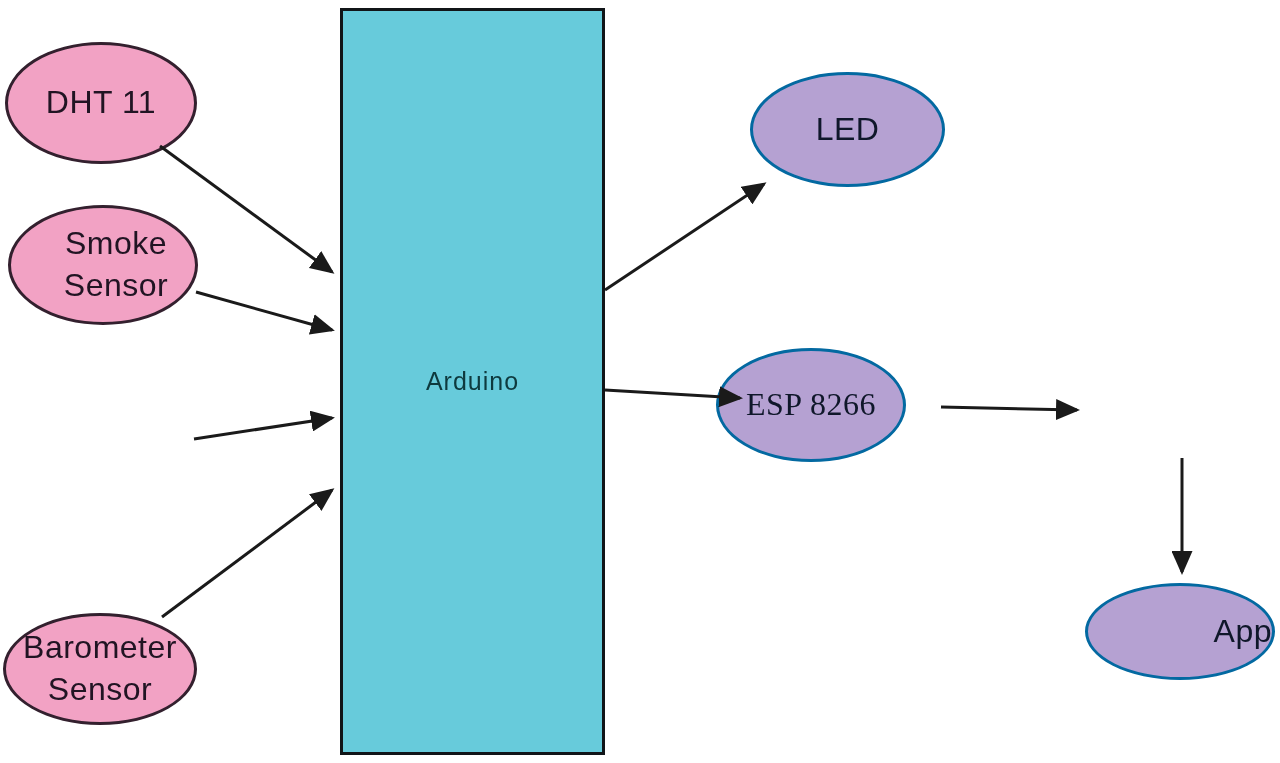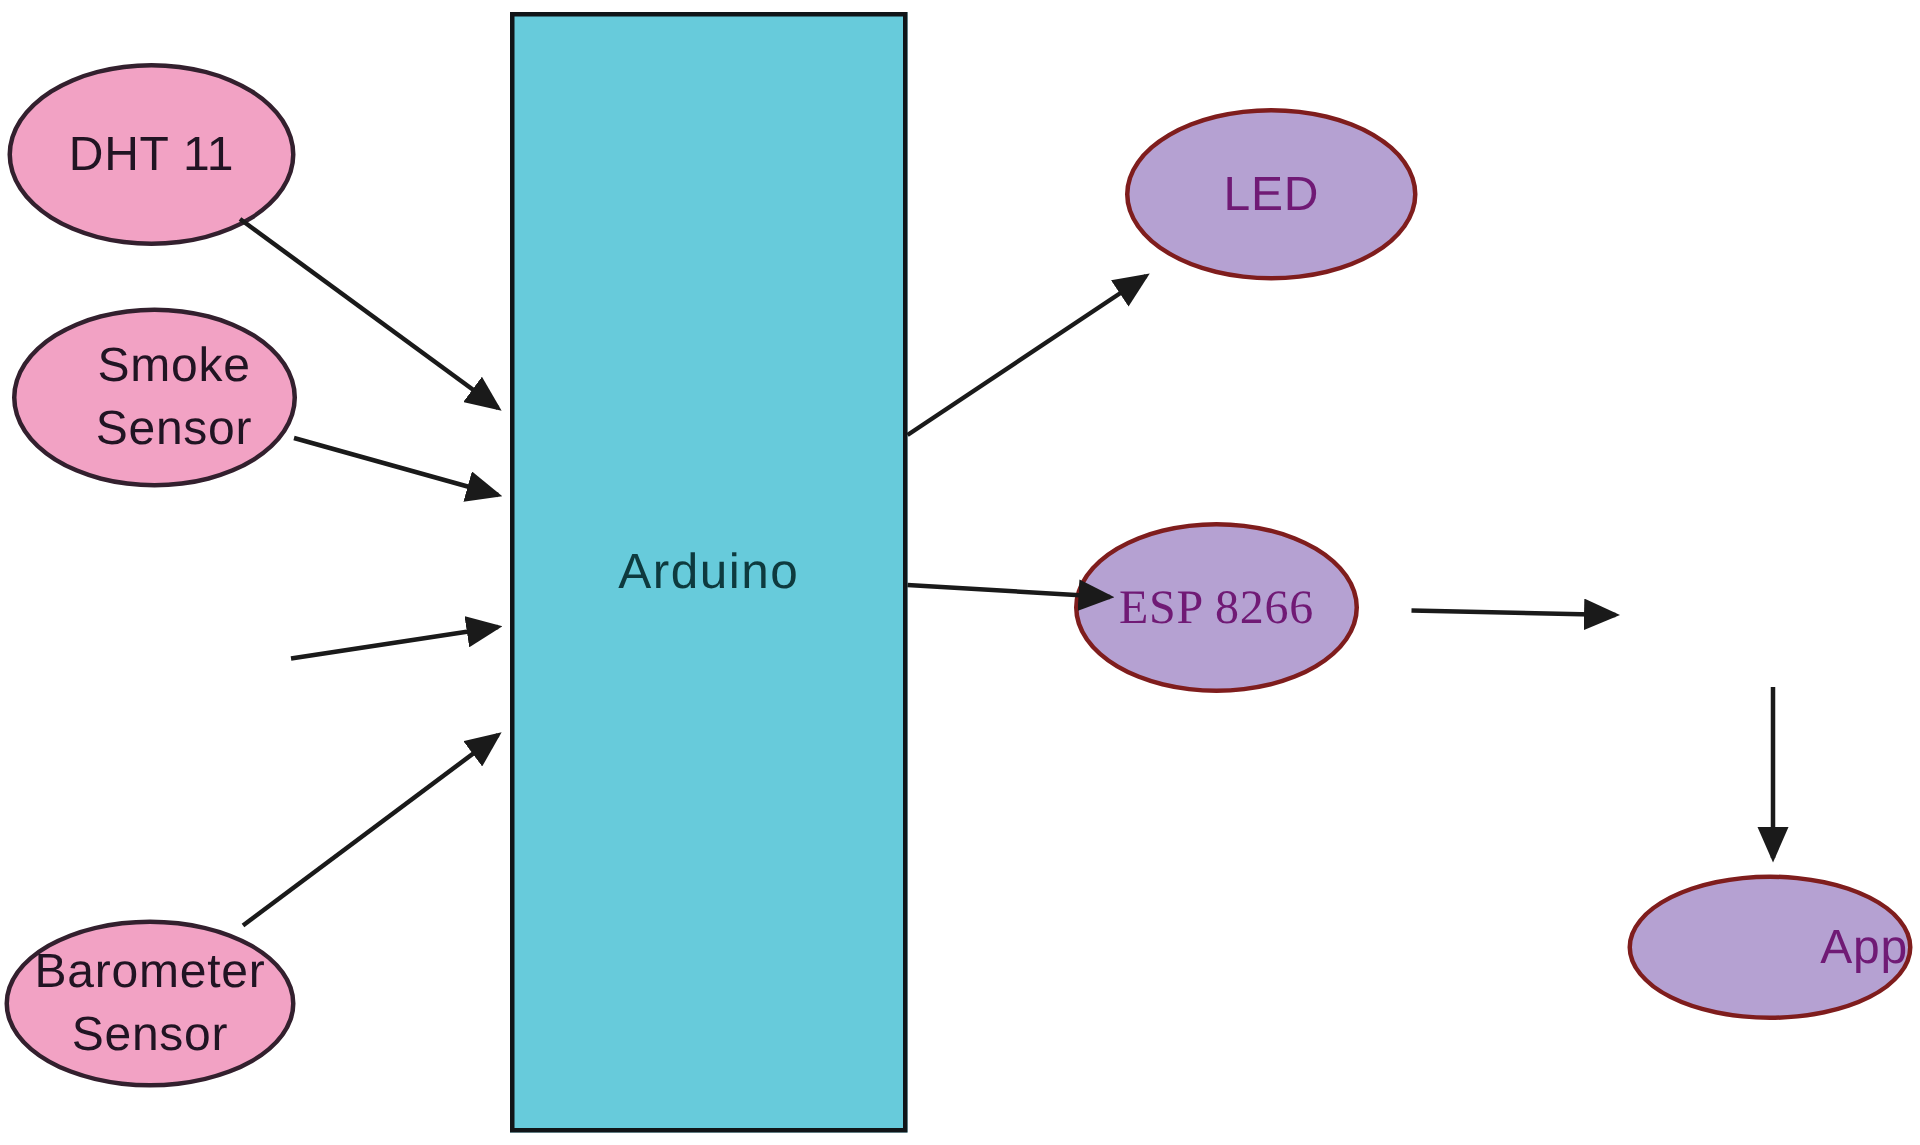--- a/index.html
+++ b/index.html
@@ -32,28 +32,28 @@
   .ellipse {
     border-radius: 50%;
   }
   .node-sensor {
     background: #f2a2c4;
     border: 3px solid #33202e;
     color: #211423;
   }
   .node-output {
     background: #b5a1d2;
-    border: 3px solid #7f1d1d;
-    color: #701a75;
+    border: 3px solid #0369a1;
+    color: #0f172a;
   }
   .node-controller {
     background: #67cbdb;
     border: 3px solid #111518;
     color: #0e3a3e;
-    font-size: 33px;
+    font-size: 25px;
     letter-spacing: 1px;
   }
   
   .pos-dht11     { left: 5px;    top: 42px;  width: 192px; height: 122px; justify-content: center; }
   .pos-smoke     { left: 8px;    top: 205px; width: 190px; height: 120px; justify-content: flex-end; }
   .pos-pir       { left: 8px;    top: 410px; width: 190px; height: 120px; }
   .pos-barometer { left: 3px;    top: 613px; width: 194px; height: 112px; }
   .pos-arduino   { left: 340px;  top: 8px;   width: 265px; height: 747px; }
   .pos-led       { left: 750px;  top: 72px;  width: 195px; height: 115px; }
   .pos-esp8266   { left: 716px;  top: 348px; width: 190px; height: 114px; font-family: Liberation Serif, serif; }

